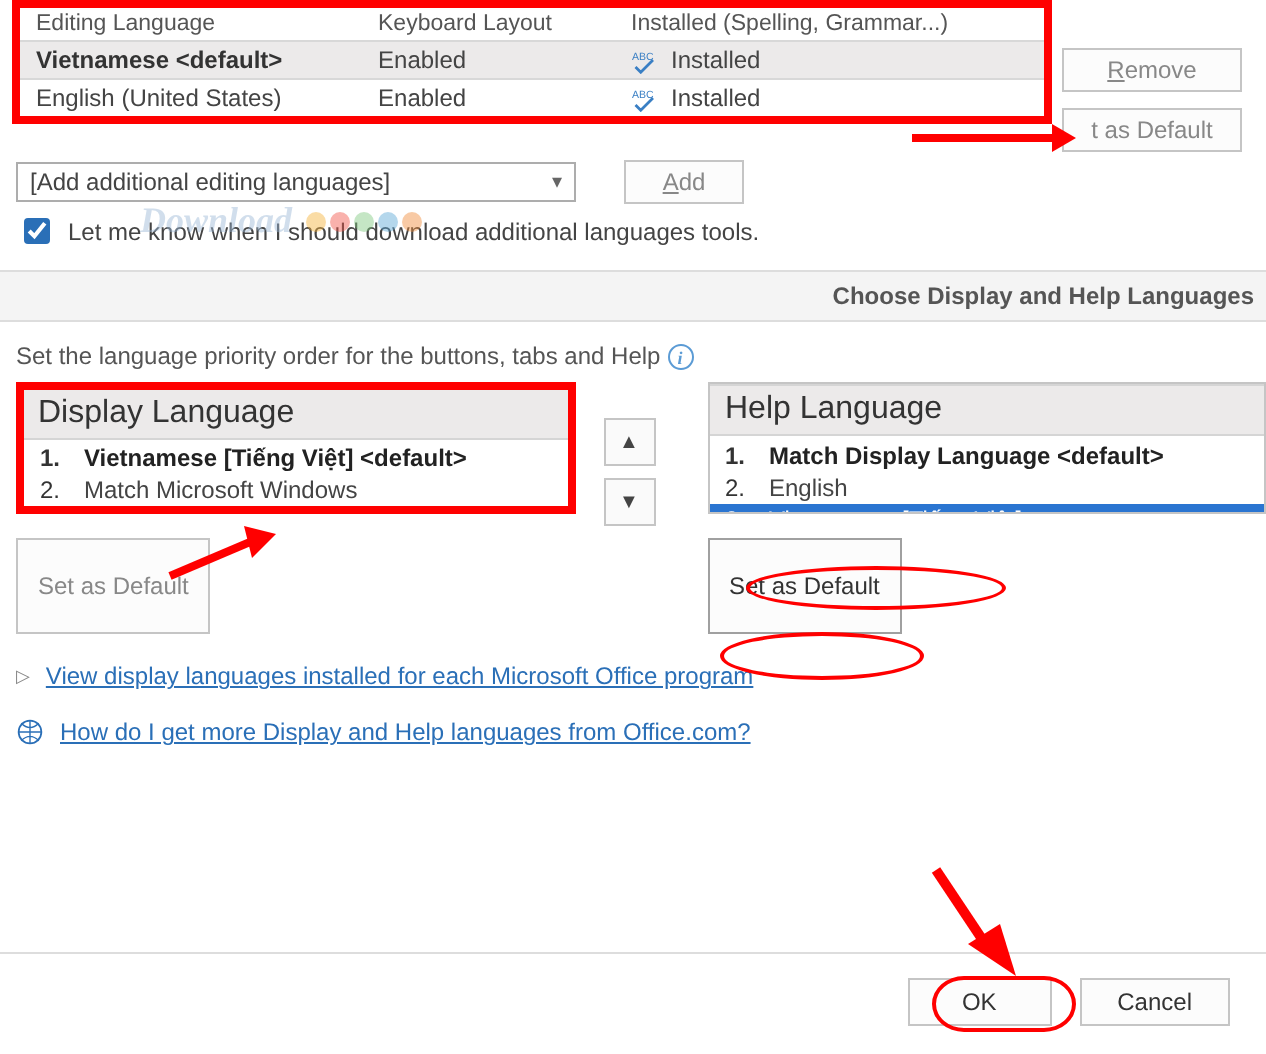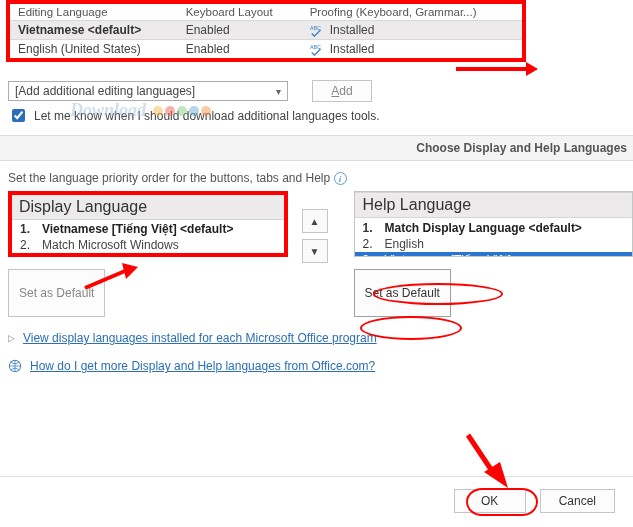--- a/index.html
+++ b/index.html
@@ -148,21 +148,21 @@
 <body>
 
 <div class="container">
 
   <div class="edit-lang-box">
     <table class="tbl">
       <tbody>
           <tr>
         <th>Editing Language</th>
         <th>Keyboard Layout</th>
-        <th>Proofing (Keyboard, Grammar...)</th>
+        <th>Installed (Spelling, Grammar...)</th>
       </tr>
       <tr class="sel">
         <td class="bold">Vietnamese &lt;default&gt;</td>
         <td>Enabled</td>
         <td>
           <div class="proof-cell">
             <svg class="abc-icon" viewBox="0 0 16 16">
                   <text x="0" y="8" font-size="6" fill="#3a7fc4">ABC</text>
                   <path d="M2 12 L5 15 L12 8" stroke="#3a7fc4" stroke-width="1.6" fill="none"></path>
                 </svg>
@@ -180,20 +180,24 @@
                   <path d="M2 12 L5 15 L12 8" stroke="#3a7fc4" stroke-width="1.6" fill="none"></path>
                 </svg>
             <span>Installed</span>
           </div>
         </td>
       </tr>
     </tbody>
       </table>
   </div>
 
+  <div class="right-btns">
+    <div class="btn"><u>R</u><span>emove</span></div>
+    <div class="btn">t as Default</div>
+  </div>
 
   <div class="add-row">
     <div class="dropdown">
       <span>[Add additional editing languages]</span>
       <span class="chev">▾</span>
     </div>
     <div class="btn" style="min-width:60px"><u>A</u>dd</div>
   </div>
 
   <div class="chk-row">

